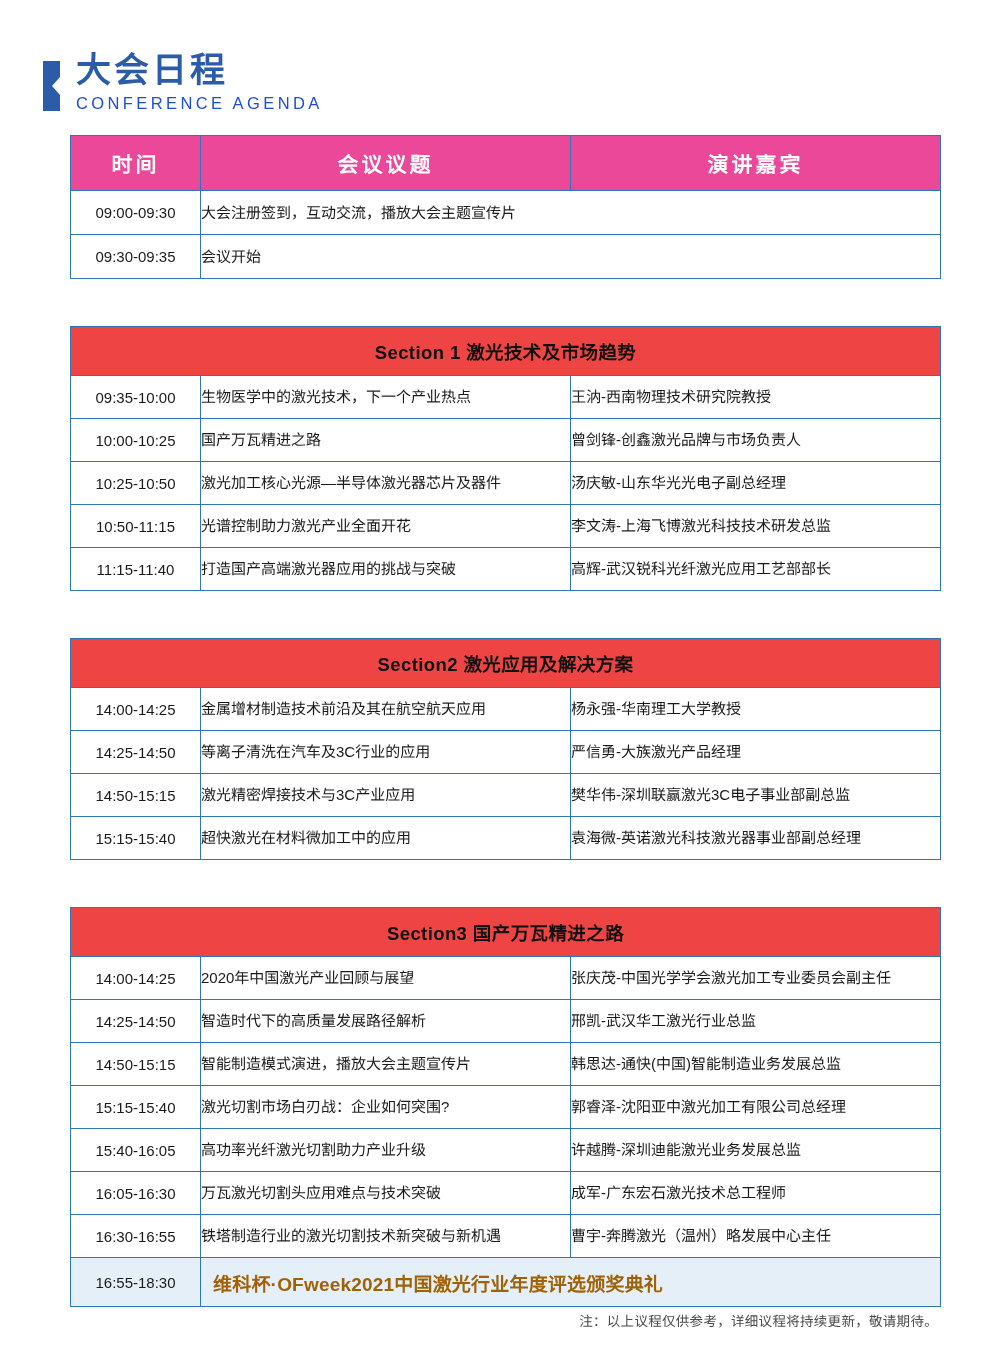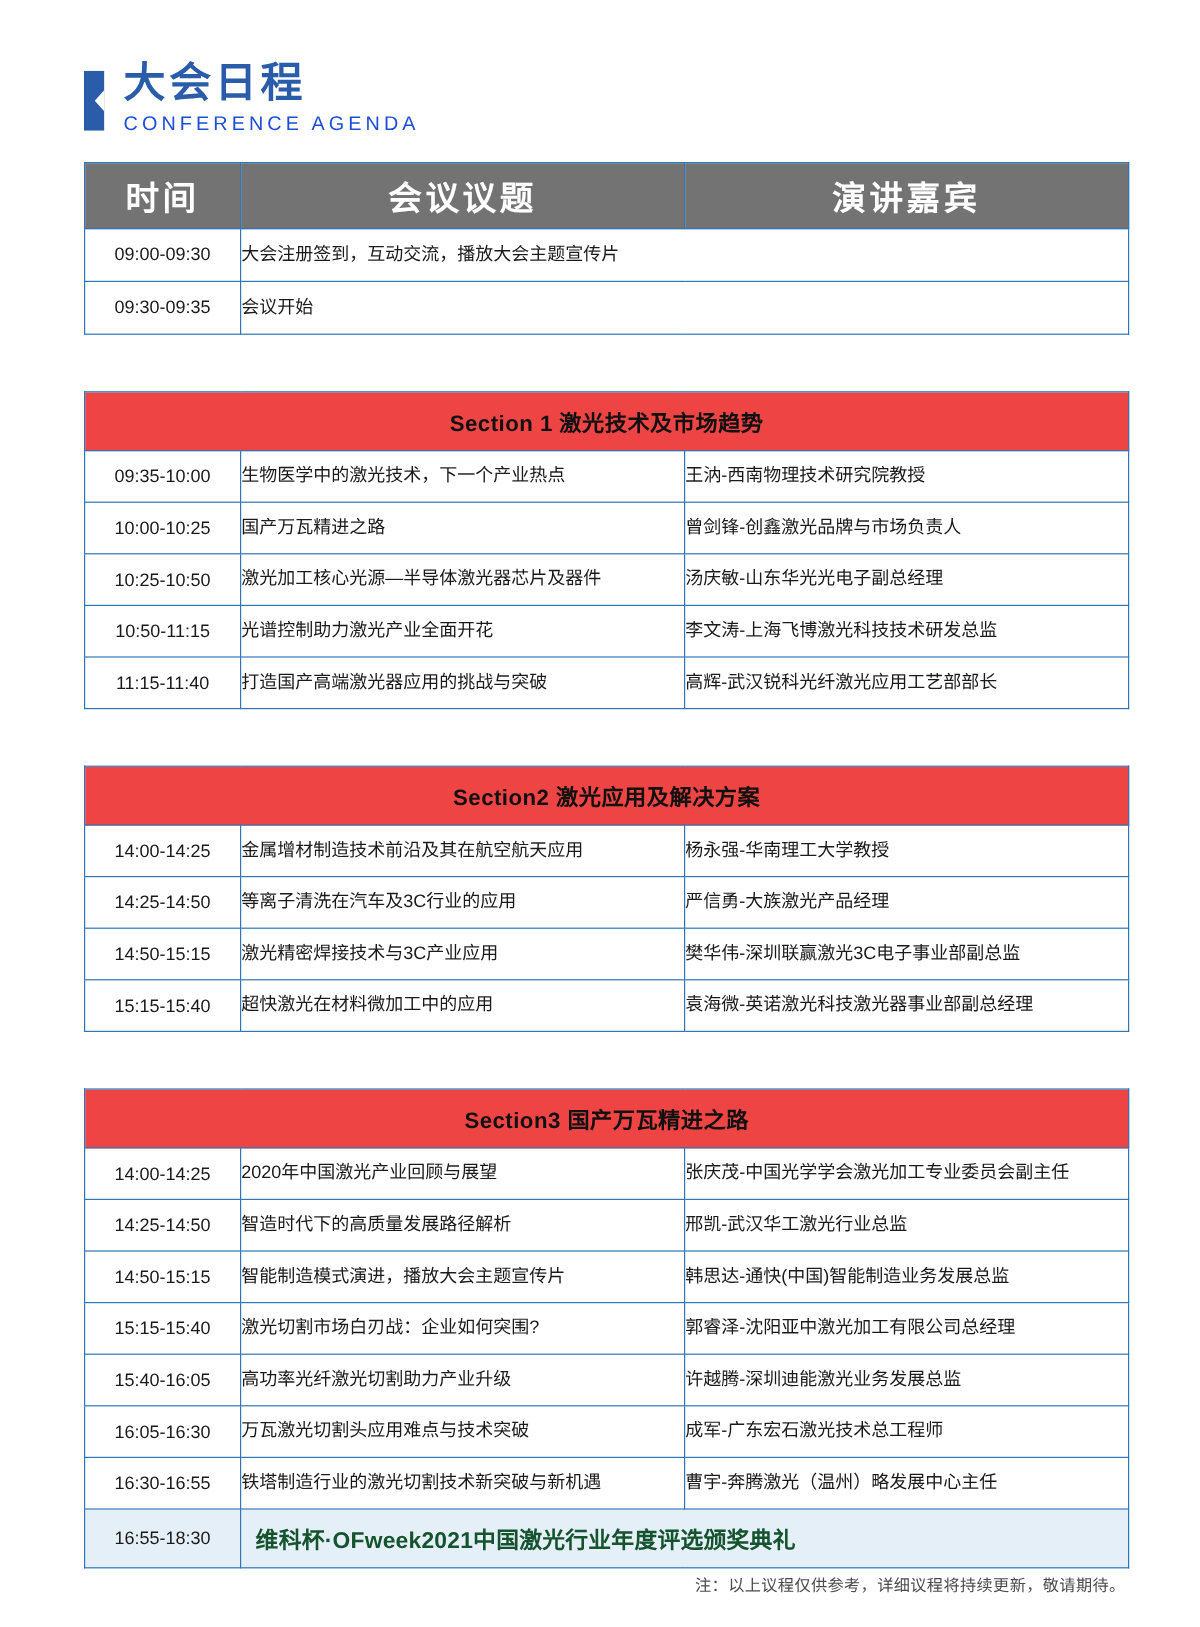--- a/index.html
+++ b/index.html
@@ -12,23 +12,23 @@
     width: 1000px;
     height: 1356px;
     font-family: "Liberation Sans", "DejaVu Sans", sans-serif;
     color: #1a1a1a;
     position: relative;
     overflow: hidden;
   }
 
   
   .page-header {
-    padding: 52px 0 0 70px;
+    padding: 52px 0 0 43px;
     display: flex;
-    align-items: center;
+    align-items: flex-end;
   }
   .brand-mark {
     width: 17px;
     height: 50px;
     margin-right: 16px;
     margin-top: 4px;
     flex: 0 0 auto;
   }
   .brand-text { line-height: 1; }
   .brand-title {
@@ -64,23 +64,23 @@
 
   .agenda-table th,
   .agenda-table td {
     border: 1px solid #2f76b8;
     padding: 0;
     vertical-align: middle;
   }
 
   
   .col-head {
-    background: #737373;
+    background: #ec4899;
     color: #ffffff;
-    font-size: 28px;
+    font-size: 21px;
     font-weight: bold;
     letter-spacing: 3px;
     text-align: center;
     height: 54px;
     border-color: #2070b8;
   }
 
   
   .section-head {
     background: #ef4444;
@@ -113,21 +113,21 @@
 
   tr.row-intro .cell-time,
   tr.row-intro .cell-topic { height: 43px; }
 
   
   tr.row-finale td { background: #e5eff8; }
   tr.row-finale .cell-time { height: 48px; }
   tr.row-finale .cell-highlight {
     font-size: 19px;
     font-weight: bold;
-    color: #14532d;
+    color: #a16207;
     text-align: left;
     padding-left: 12px;
     letter-spacing: 0.2px;
   }
 
   
   .footer-note {
     position: absolute;
     right: 62px;
     bottom: 26px;

